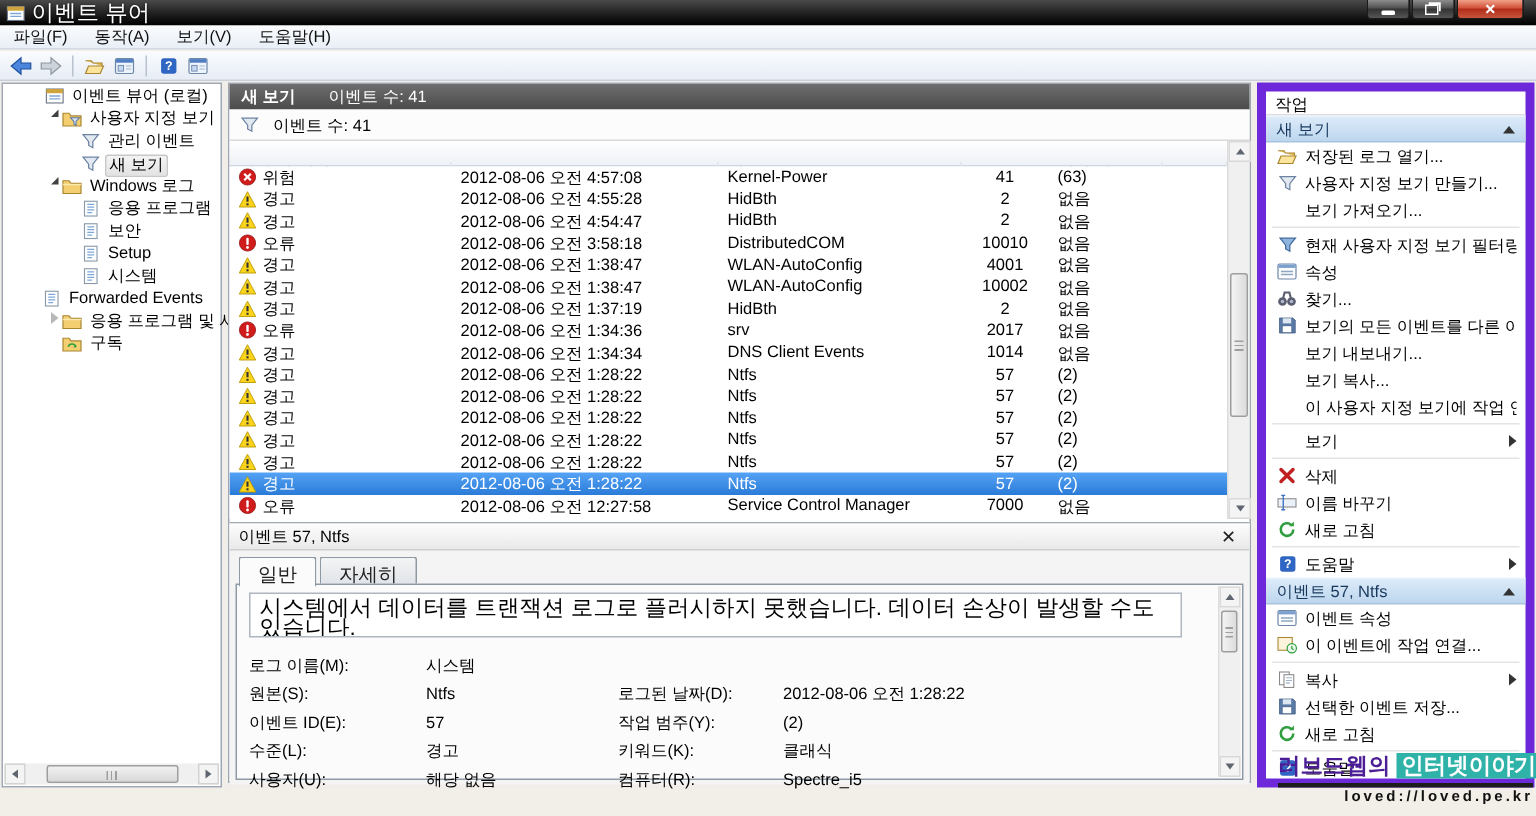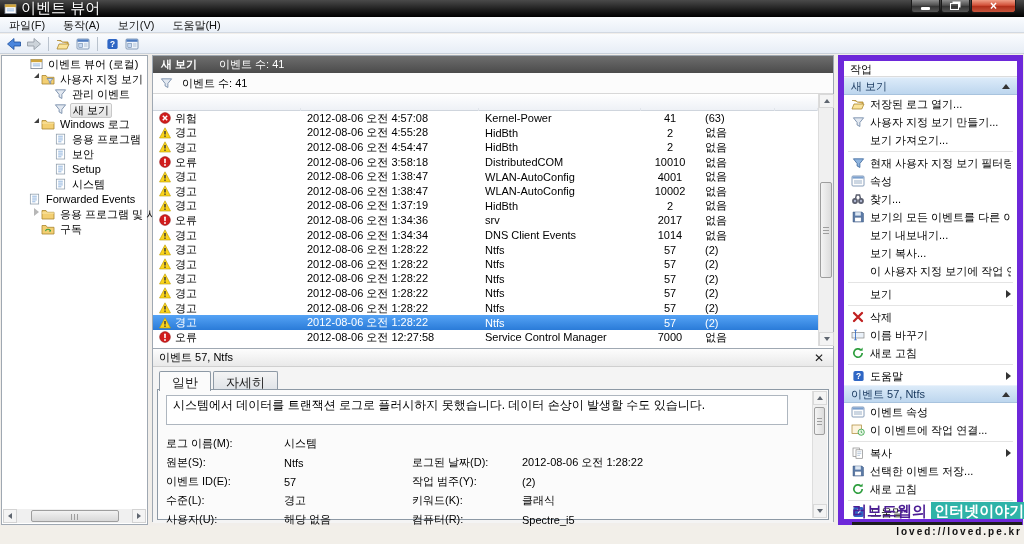--- a/index.html
+++ b/index.html
@@ -68,21 +68,21 @@
   .sb-vbtn { position:absolute; left:0; width:15px; height:14px; background:#f4f4f4; border:1px solid #d9d9d9; display:flex; align-items:center; justify-content:center; }
 
   
   .detail { position:absolute; left:0; top:292px; right:0; height:175px; background:#f4f4f4; border-top:1px solid #9fa8b2; }
   .d-head { position:absolute; left:0; top:0; right:0; height:18px; background:linear-gradient(#fdfdfd,#e9e9e9); border-bottom:1px solid #cfcfcf; display:flex; align-items:center; font-size:11px; color:#000; padding:0 6px; }
   .d-close { margin-left:auto; font-size:12px; font-weight:bold; color:#222; line-height:12px; padding:0 3px; }
   .d-tabs { position:absolute; left:6px; top:22px; height:19px; display:flex; gap:2px; }
   .d-tab { font-size:13px; padding:2px 12px 0; height:19px; border:1px solid #8d99a5; border-bottom:none; border-radius:2px 2px 0 0; background:linear-gradient(#f4f4f4,#dfe3e8); color:#222; }
   .d-tab.active { background:#fbfbfb; position:relative; z-index:2; height:20px; }
   .d-body { position:absolute; left:4px; right:4px; top:40px; bottom:3px; background:#fbfbfb; border:1px solid #8d99a5; }
-  .d-msgbox { position:absolute; left:8px; top:5px; right:40px; height:30px; background:#fff; border:1px solid #aeb6bf; font-size:12px; color:#000; padding:3px 6px; line-height:13px; overflow:hidden; }
+  .d-msgbox { position:absolute; left:8px; top:5px; right:40px; height:30px; background:#fff; border:1px solid #aeb6bf; font-size:15px; color:#000; padding:3px 6px; line-height:13px; overflow:hidden; }
   .d-fields { position:absolute; left:8px; top:44px; right:40px; }
   .d-frow { height:19px; display:grid; grid-template-columns:118px 128px 110px 1fr; font-size:11px; color:#000; align-items:center; }
   .d-vscroll { position:absolute; right:1px; top:1px; bottom:1px; width:15px; background:#f0f0f0; border-left:1px solid #ddd; }
 
   
   .actions-pane { position:absolute; left:838px; top:55px; width:185px; height:470px; background:#fff; border:6px solid #6d28d9; }
   .a-title { height:16px; font-size:11px; color:#000; padding:1px 6px 0; border-bottom:1px solid #dcdcdc; }
   .a-sec-head { height:18px; background:linear-gradient(#dcebf9,#bdd6ee); border-top:1px solid #eaf2fb; border-bottom:1px solid #a8c3de; display:flex; align-items:center; font-size:11px; color:#16365c; padding:0 7px; }
   .a-sec-head .a-col { margin-left:auto; width:0; height:0; border-left:4px solid transparent; border-right:4px solid transparent; border-bottom:5px solid #333; }
   .a-item { height:18px; display:flex; align-items:center; font-size:11px; color:#000; padding:0 6px; }

